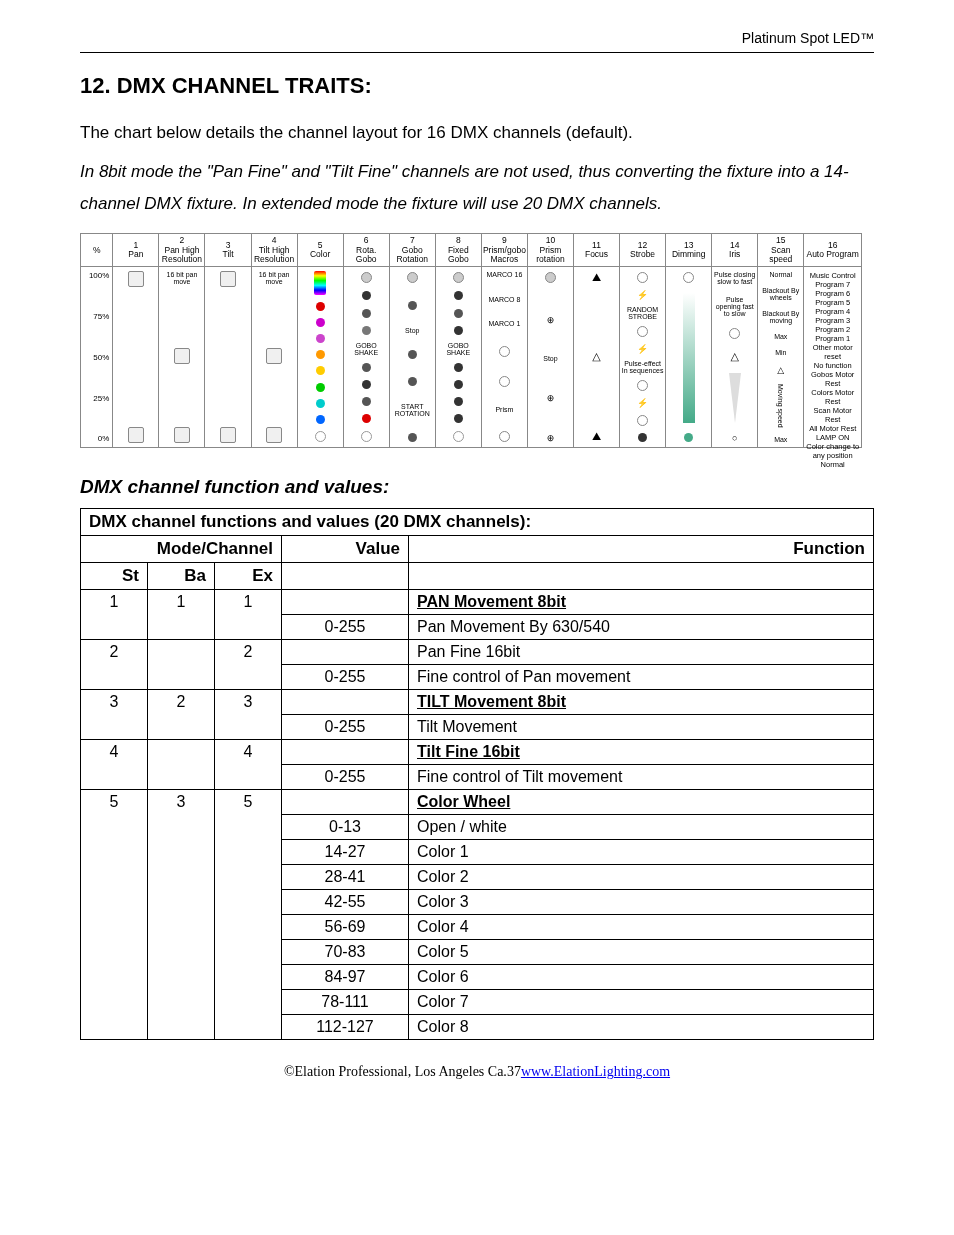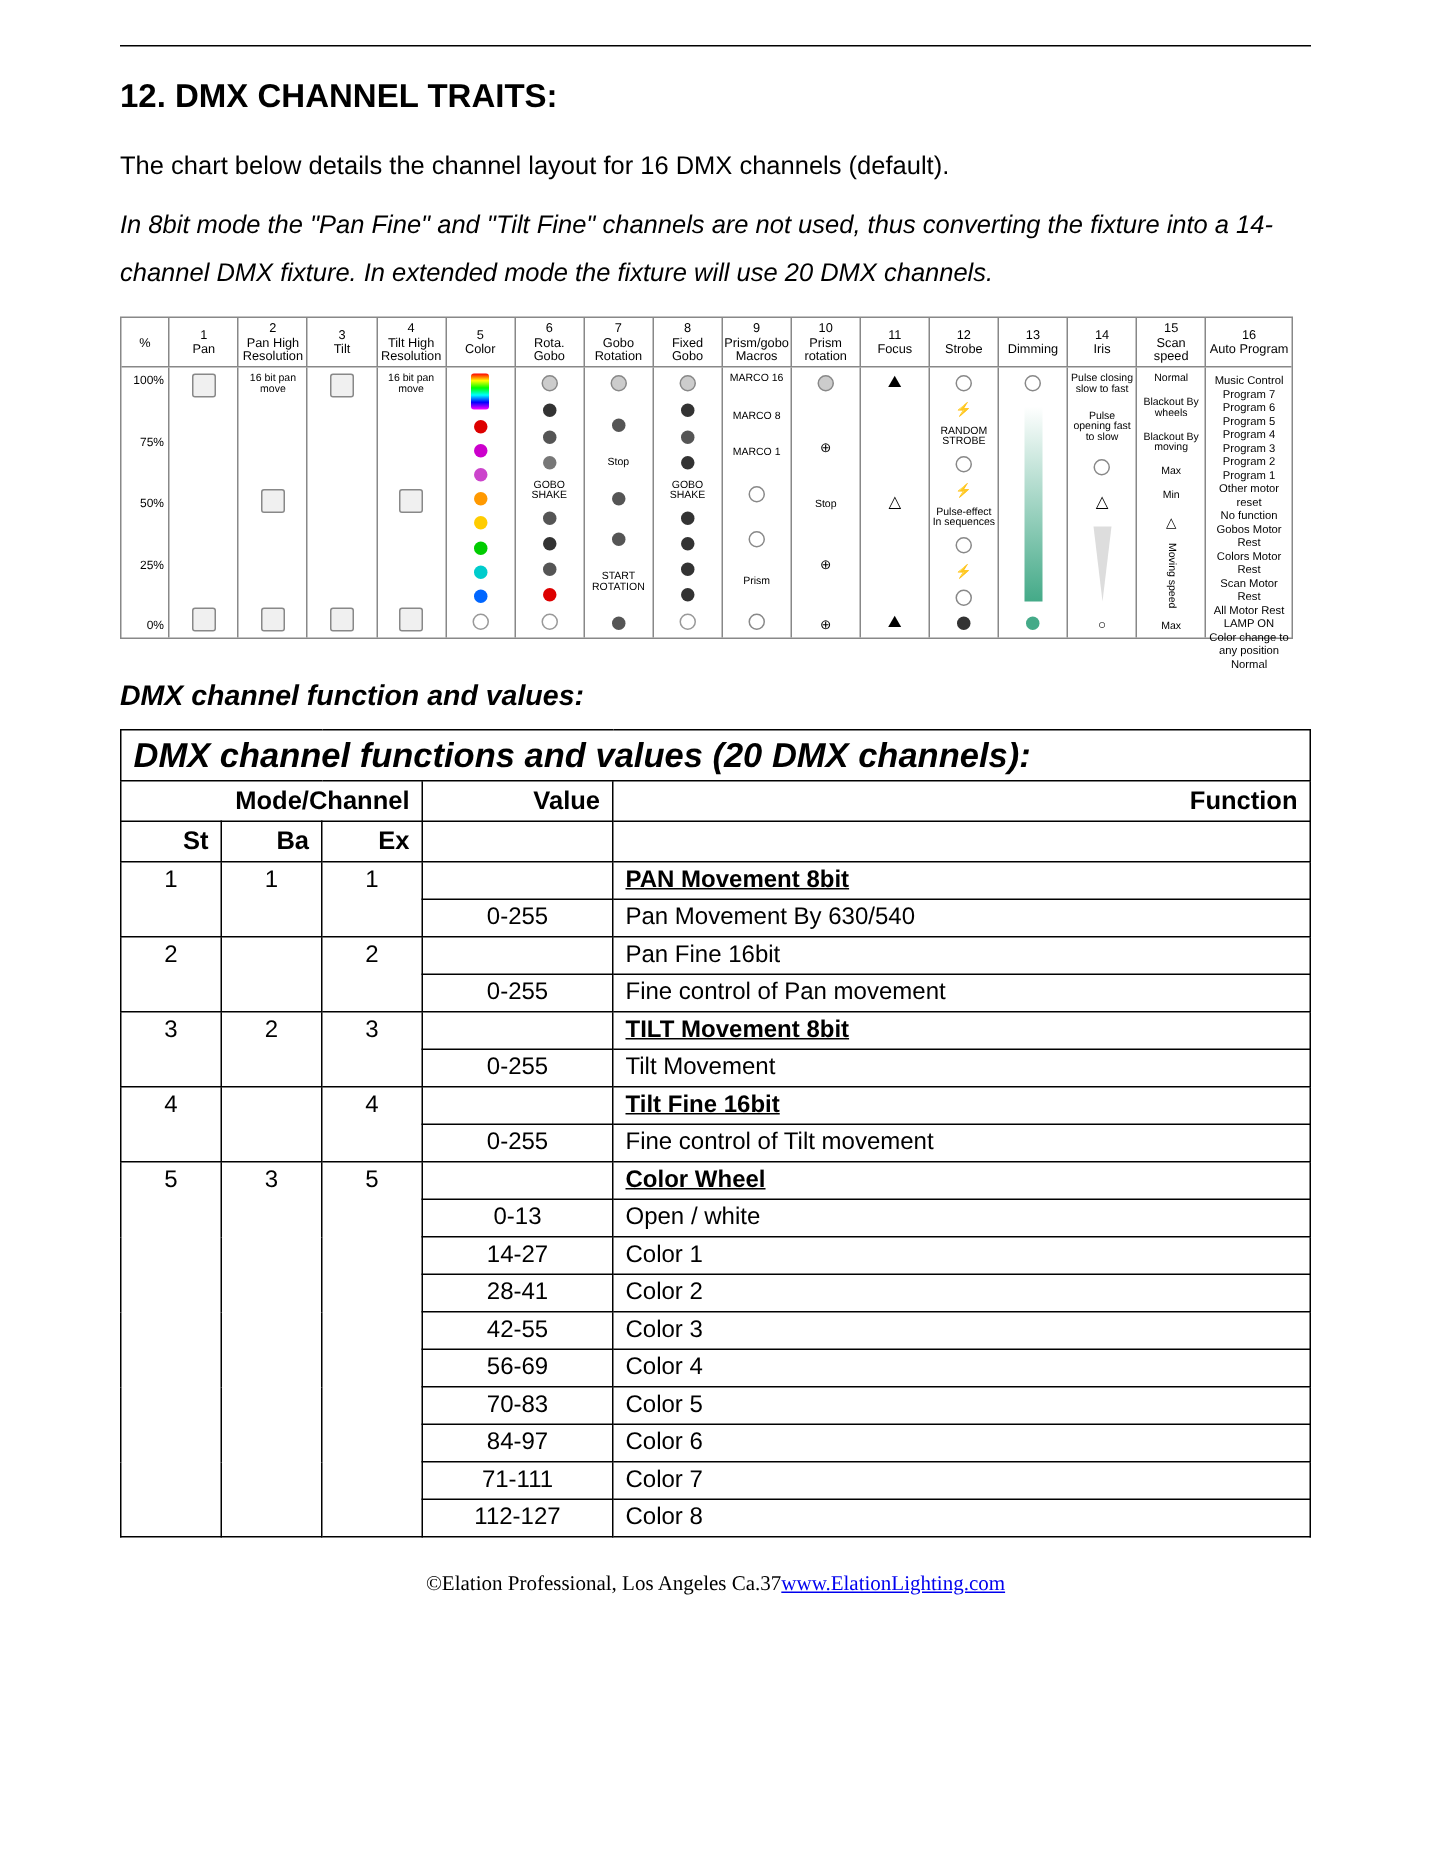--- a/index.html
+++ b/index.html
@@ -89,23 +89,22 @@
     border-collapse: collapse;
     width: 100%;
     font-size: 16px;
   }
   table.dmx td, table.dmx th {
     border: 1px solid #000;
     padding: 3px 8px;
     vertical-align: top;
   }
   .caption-row td {
-    font-style: italic;
     font-weight: bold;
-    font-size: 23px;
+    font-size: 17px;
   }
   .head-row td {
     font-weight: bold;
     text-align: right;
     font-size: 17px;
   }
   td.center { text-align: center; }
   td.func-head { font-weight: bold; text-decoration: underline; }
 
   .footer {
@@ -114,20 +113,21 @@
     font-size: 14px;
     margin-top: 24px;
     font-family: "Times New Roman", serif;
   }
   .footer a { color: #0000ee; text-decoration: underline; }
 </style>
 </head>
 <body>
 
 <div class="page">
+  <div class="top-right">Platinum Spot LED™</div>
   <hr class="hr-top">
 
   <h2 class="title">12. DMX CHANNEL TRAITS:</h2>
 
   <p class="intro">The chart below details the channel layout for 16 DMX channels (default).</p>
   <p class="intro italic">In 8bit mode the "Pan Fine" and "Tilt Fine" channels are not used, thus converting the fixture into a 14-channel DMX fixture. In extended mode the fixture will use 20 DMX channels.</p>
 
   <div class="chart-box">
     <div class="chart-header-row">
       <div class="chart-cell ch-col-pct">%</div>
@@ -439,21 +439,21 @@
         </tr>
         <tr>
           <td class="center">70-83</td>
           <td>Color 5</td>
         </tr>
         <tr>
           <td class="center">84-97</td>
           <td>Color 6</td>
         </tr>
         <tr>
-          <td class="center">71-111</td>
+          <td class="center">78-111</td>
           <td>Color 7</td>
         </tr>
         <tr>
           <td class="center">112-127</td>
           <td>Color 8</td>
         </tr>
       </tbody>
   </table>
 
   <div class="footer">

